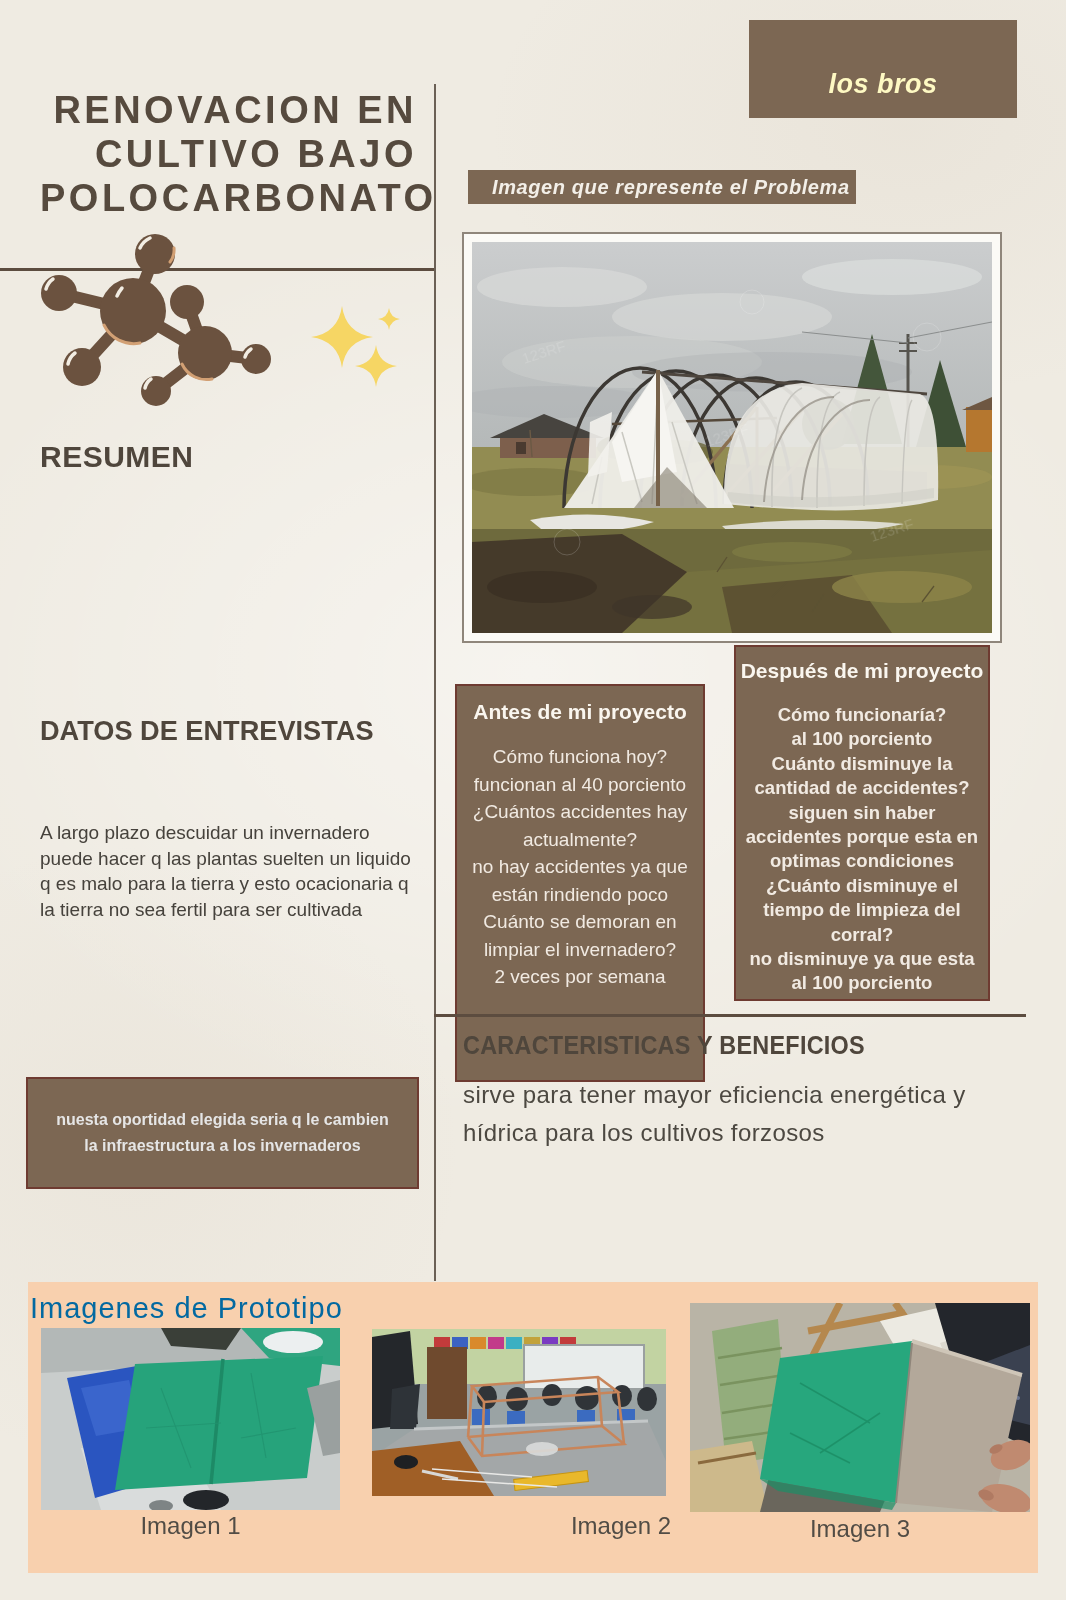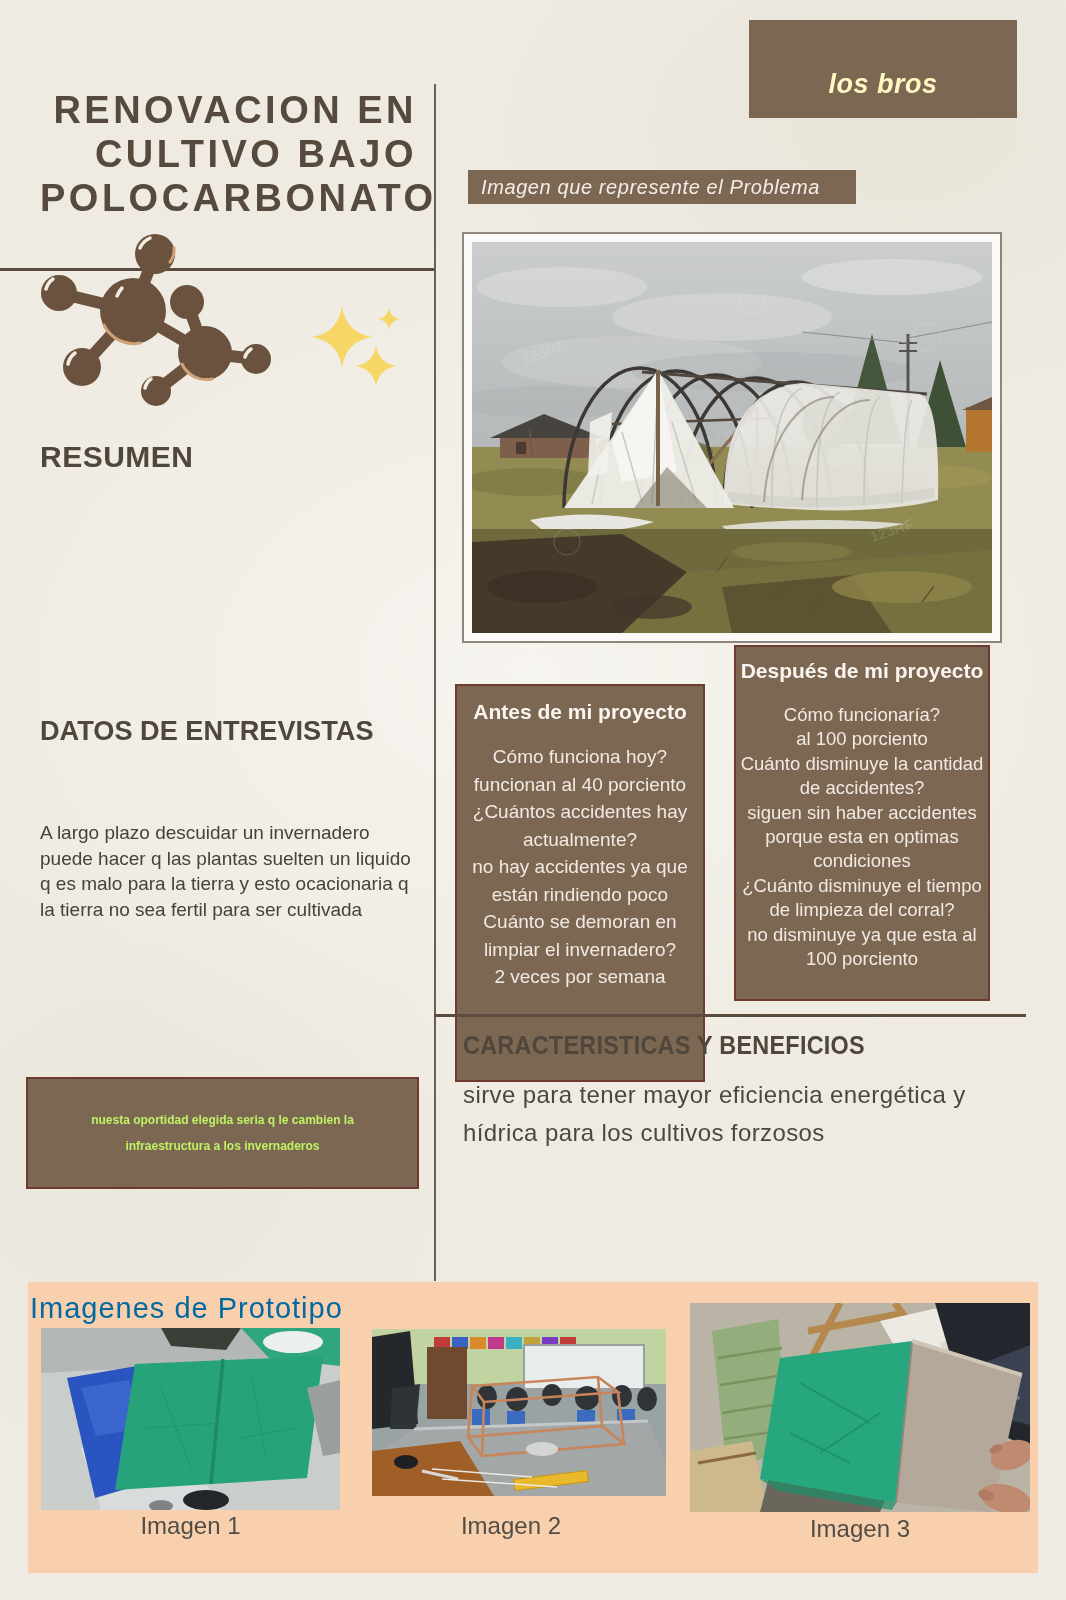--- a/index.html
+++ b/index.html
@@ -54,28 +54,29 @@
     left:40px; top:820px; width:384px;
     font-size:19px; line-height:25.5px; color:#46423c;
   }
   .oportunidad{
     left:26px; top:1077px; width:393px; height:112px;
     background:#7c6753; border:2px solid #6e3b31;
     display:flex; align-items:center; justify-content:center;
     padding:0 22px; text-align:center;
   }
   .oportunidad span{
-    color:#bef264; font-weight:bold; font-size:12px; line-height:26px;
+    color:#e5e5e5; font-weight:bold; font-size:16px; line-height:26px;
   }
 
   
   .problema-label{
     left:468px; top:170px; width:388px; height:34px;
     background:#7c6753; display:flex; align-items:center;
-    padding-left:13px;
+    padding-left:24px;
+    font-weight:bold;
   }
   .problema-label span{
     color:#f3efe8; font-style:italic; font-size:20px; letter-spacing:0.6px;
   }
   .photo-frame{
     left:462px; top:232px; width:540px; height:411px;
     background:#fbfaf6; border:2px solid #8f867b; padding:8px;
   }
   .photo-frame svg{ width:100%; height:100%; display:block; }
 
@@ -83,42 +84,42 @@
     background:#7c6753; border:2px solid #6e3b31;
     color:#f1eae2; text-align:center;
   }
   .qa-box h3{ font-size:21px; color:#faf6ef; font-weight:bold; }
   .qa-box p{ white-space:pre-line; padding:0 4px; }
   .antes{ left:455px; top:684px; width:250px; height:398px; padding-top:14px; }
   .antes h3{ margin-bottom:19px; }
   .antes p{ font-size:19px; line-height:27.5px; }
   .despues{ left:734px; top:645px; width:256px; height:356px; padding-top:12px; }
   .despues h3{ margin-bottom:20px; }
-  .despues p{ font-size:18.5px; line-height:24.4px; }
+  .despues p{ font-size:18.5px; line-height:24.4px;font-weight:bold; }
 
   .benef-h{ left:463px; top:1030px; font-size:26px; transform:scaleX(0.9); transform-origin:left center; letter-spacing:0.3px;}
   .benef-b{
     left:463px; top:1076px; width:548px;
     font-size:24px; line-height:38px; color:#4c4841; letter-spacing:0.4px;
   }
 
   
   .peach{
     left:28px; top:1282px; width:1010px; height:291px;
     background:#f8d0ae;
   }
   .proto-h{ left:30px; top:1292px; font-size:29px; color:#0369a1; letter-spacing:1px; font-weight:normal; }
   .pimg{ overflow:hidden; }
   .pimg svg{ width:100%; height:100%; display:block; }
   .pimg1{ left:41px;  top:1328px; width:299px; height:182px; }
   .pimg2{ left:372px; top:1329px; width:294px; height:167px; }
   .pimg3{ left:690px; top:1303px; width:340px; height:209px; }
   .caption{ font-size:24px; color:#514c45; text-align:center; }
   .cap1{ left:41px;  top:1512px; width:299px; }
-  .cap2{ left:364px; top:1512px; width:294px; }
+  .cap2{ left:377px; top:1512px; width:294px;text-align:right; }
   .cap3{ left:690px; top:1515px; width:340px; }
 </style>
 </head>
 <body>
 
 <div class="abs" style="inset:0">
 
   <div class="abs badge">
     <span>los bros</span>
   </div>

